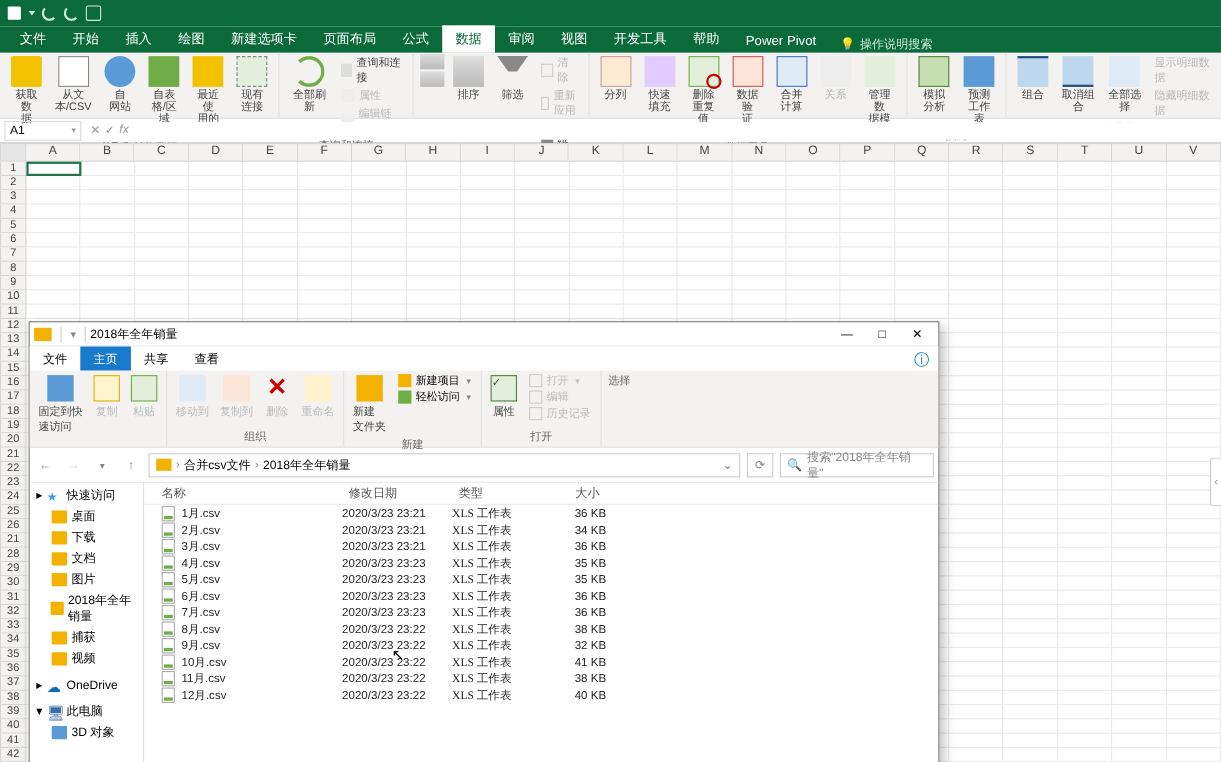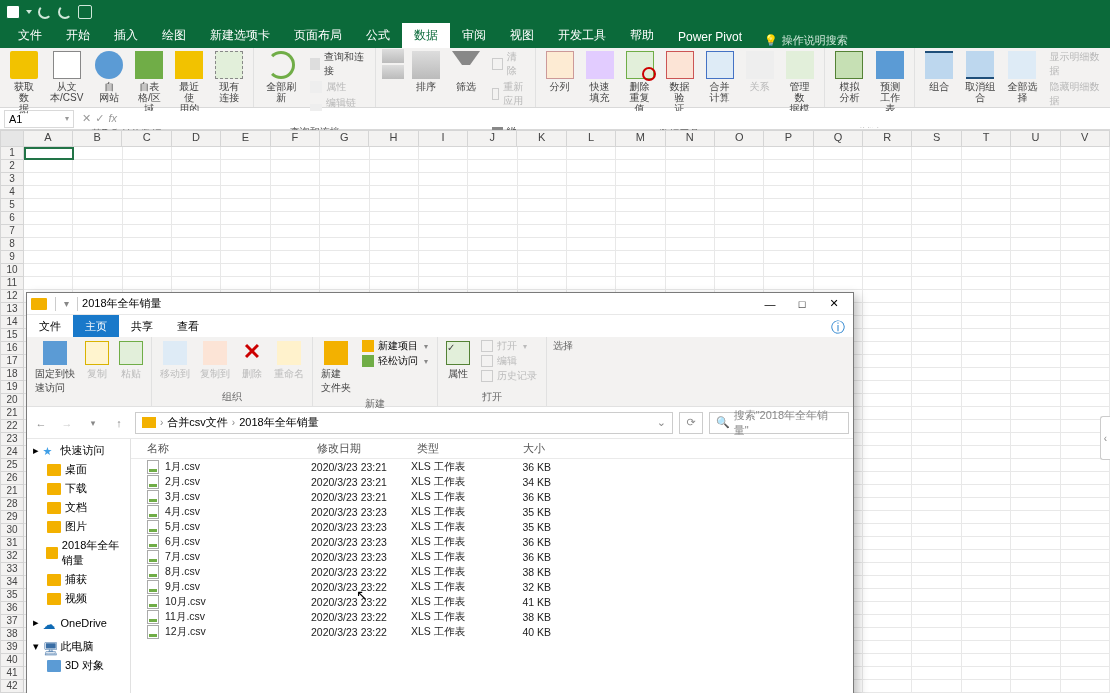--- a/index.html
+++ b/index.html
@@ -124,21 +124,21 @@
   .ex-side .node .arrow { width:8px; font-size:9px; color:#888;}
   .node-ic { width:14px; height:12px;}
   .node-ic.star { color:#409fe7;}
   .node-ic.fold { background:#f3b100; border-radius:1px;}
   .node-ic.od { color:#0f6ab4; font-size:13px;}
   .node-ic.pc { color:#3a6ea5; font-size:13px;}
   .ex-side .hdr { padding:2px 0 2px 6px; display:flex; align-items:center; gap:4px;}
   .ex-list { flex:1; display:flex; flex-direction:column; overflow:hidden;}
   .ex-cols { display:flex; font-size:11px; color:#555; border-bottom:1px solid #eaeaea; height:20px; align-items:center;}
   .ex-cols .c { padding:0 6px;}
-  .c-name { width:180px;} .c-date { width:100px;} .c-type { width:80px;} .c-size { width:60px; text-align:right;}
+  .c-name { width:180px;} .c-date { width:100px;} .c-type { width:80px;font-family:Liberation Serif, serif;} .c-size { width:60px; text-align:right;}
   .ex-rows { overflow:auto;}
   .ex-row { display:flex; height:15px; align-items:center; font-size:10.5px; color:#222; cursor:pointer;}
   .ex-row .file-ic { width:12px; height:14px; background:#fff; border:1px solid #aaa; margin-right:6px; position:relative;}
   .ex-row .file-ic::after { content:""; position:absolute; bottom:1px; left:1px; right:1px; height:3px; background:#70ad47;}
 
   .cursor-ptr { position:absolute; left:329px; top:294px; font-size:14px; color:#000; pointer-events:none;}
 </style>
 </head>
 <body>
 

